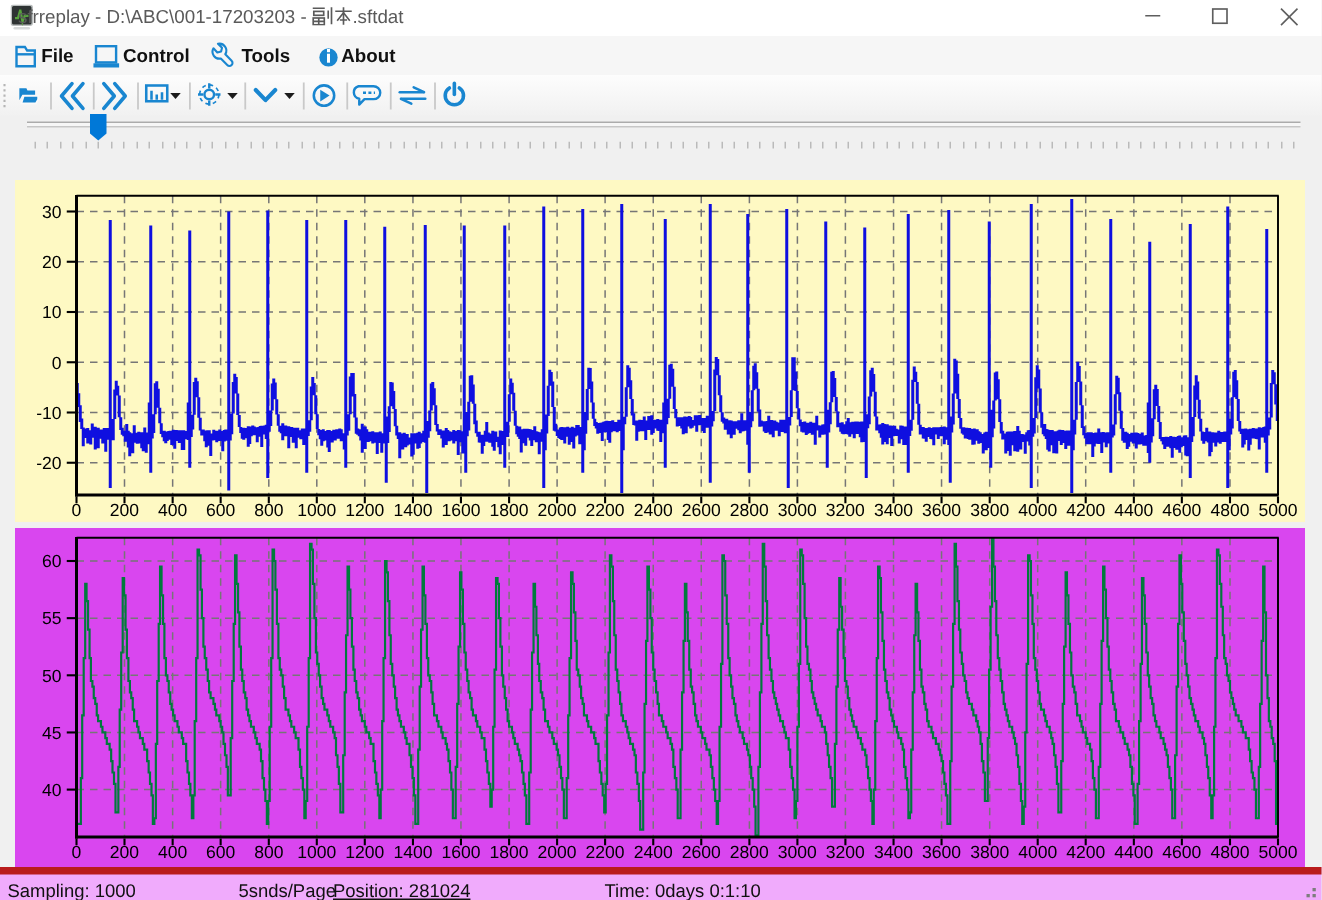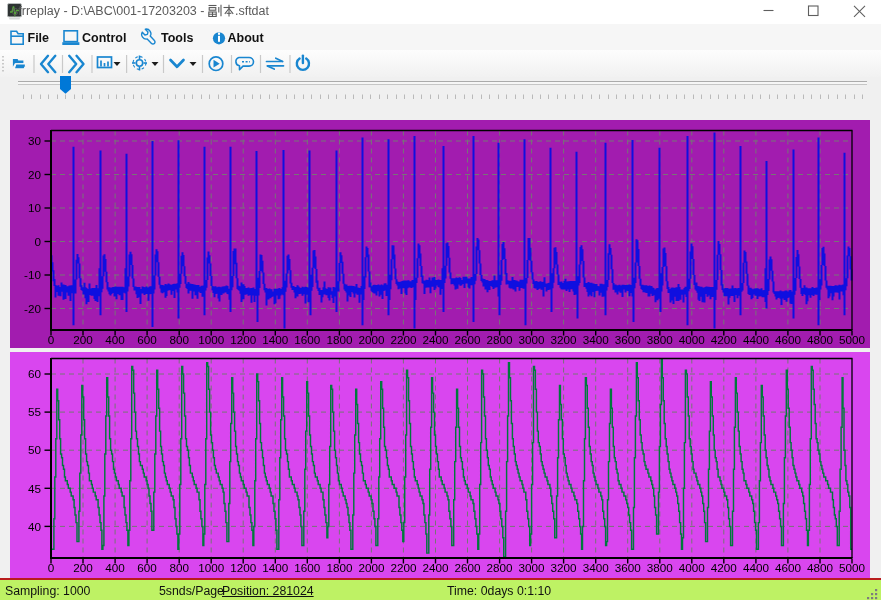--- a/index.html
+++ b/index.html
@@ -223,21 +223,21 @@
     <line x1="803.5" y1="19.5" x2="803.5" y2="24" stroke="#bababa" stroke-width="1"></line>
     <line x1="811.5" y1="19.5" x2="811.5" y2="24" stroke="#bababa" stroke-width="1"></line>
     <line x1="820.5" y1="19.5" x2="820.5" y2="24" stroke="#bababa" stroke-width="1"></line>
     <line x1="828.5" y1="19.5" x2="828.5" y2="24" stroke="#bababa" stroke-width="1"></line>
     <line x1="837.5" y1="19.5" x2="837.5" y2="24" stroke="#bababa" stroke-width="1"></line>
     <line x1="845.5" y1="19.5" x2="845.5" y2="24" stroke="#bababa" stroke-width="1"></line>
     <line x1="854.5" y1="19.5" x2="854.5" y2="24" stroke="#bababa" stroke-width="1"></line>
     <line x1="862.5" y1="19.5" x2="862.5" y2="24" stroke="#bababa" stroke-width="1"></line>
 </svg>
 
-<div class="abs" style="left:10px;top:120px;width:860px;height:228px;background:#a21caf;">
+<div class="abs" style="left:10px;top:120px;width:860px;height:228px;background:#fef9c3;">
     <svg width="860" height="228" viewBox="0 0 860 228" style="position:absolute;left:0;top:0">
       <line x1="73.0" y1="10.5" x2="73.0" y2="210.0" class="g"></line>
       <line x1="105.1" y1="10.5" x2="105.1" y2="210.0" class="g"></line>
       <line x1="137.1" y1="10.5" x2="137.1" y2="210.0" class="g"></line>
       <line x1="169.2" y1="10.5" x2="169.2" y2="210.0" class="g"></line>
       <line x1="201.2" y1="10.5" x2="201.2" y2="210.0" class="g"></line>
       <line x1="233.2" y1="10.5" x2="233.2" y2="210.0" class="g"></line>
       <line x1="265.3" y1="10.5" x2="265.3" y2="210.0" class="g"></line>
       <line x1="297.3" y1="10.5" x2="297.3" y2="210.0" class="g"></line>
       <line x1="329.4" y1="10.5" x2="329.4" y2="210.0" class="g"></line>
@@ -427,25 +427,25 @@
       <text x="745.9" y="220.0" text-anchor="middle" class="lb">4400</text>
       <line x1="777.9" y1="207.0" x2="777.9" y2="211.5" stroke="#000" stroke-width="1.4"></line>
       <text x="777.9" y="220.0" text-anchor="middle" class="lb">4600</text>
       <line x1="810.0" y1="207.0" x2="810.0" y2="211.5" stroke="#000" stroke-width="1.4"></line>
       <text x="810.0" y="220.0" text-anchor="middle" class="lb">4800</text>
       <line x1="842.0" y1="207.0" x2="842.0" y2="211.5" stroke="#000" stroke-width="1.4"></line>
       <text x="842.0" y="220.0" text-anchor="middle" class="lb">5000</text>
     </svg>
   </div>
 
-<div class="abs" style="left:0;top:578px;width:881px;height:22px;background:#bef264;border-top:2px solid #b91c1c;font-size:12.3px;color:#111;">
+<div class="abs" style="left:0;top:578px;width:881px;height:22px;background:#f0abfc;border-top:5px solid #b91c1c;font-size:12.3px;color:#111;">
  <span class="abs" style="left:5px;top:4px;">Sampling: 1000</span>
  <span class="abs" style="left:119px;top:4px;margin-left:40px;">5snds/Page</span>
  <span class="abs" style="left:222px;top:4px;text-decoration:underline;">Position: 281024</span>
- <span class="abs" style="left:403px;top:4px;margin-left:44px;">Time: 0days 0:1:10</span>
+ <span class="abs" style="left:403px;top:4px;">Time: 0days 0:1:10</span>
  <svg class="abs" style="right:2px;top:9px" width="12" height="12" viewBox="0 0 12 12">
   <g fill="#7d7d7d">
         <rect x="8" y="0" width="2.2" height="2.2"></rect>
         <rect x="4" y="4" width="2.2" height="2.2"></rect>
   <rect x="8" y="4" width="2.2" height="2.2"></rect>
         <rect x="0" y="8" width="2.2" height="2.2"></rect>
   <rect x="4" y="8" width="2.2" height="2.2"></rect>
         <rect x="8" y="8" width="2.2" height="2.2"></rect>
       </g>
  </svg>

